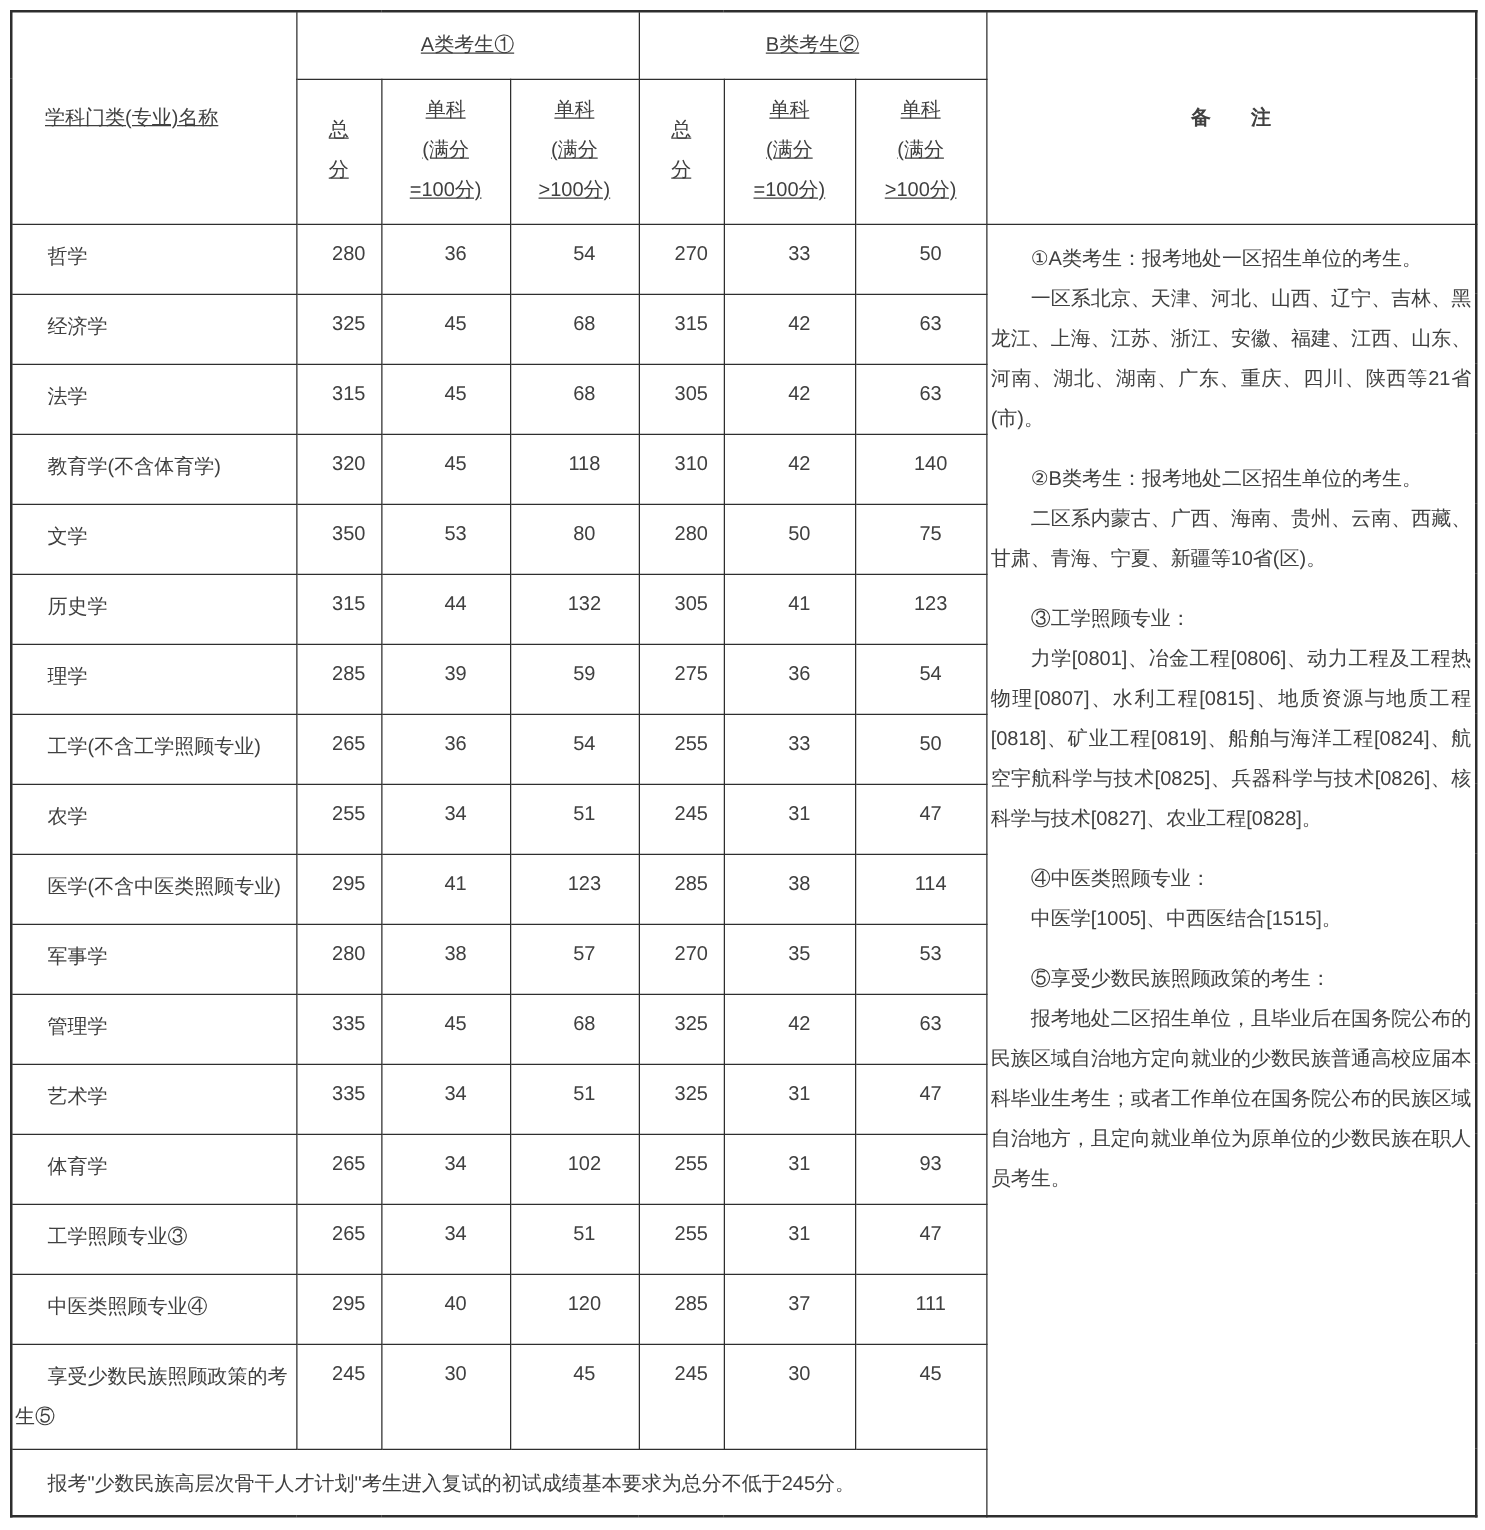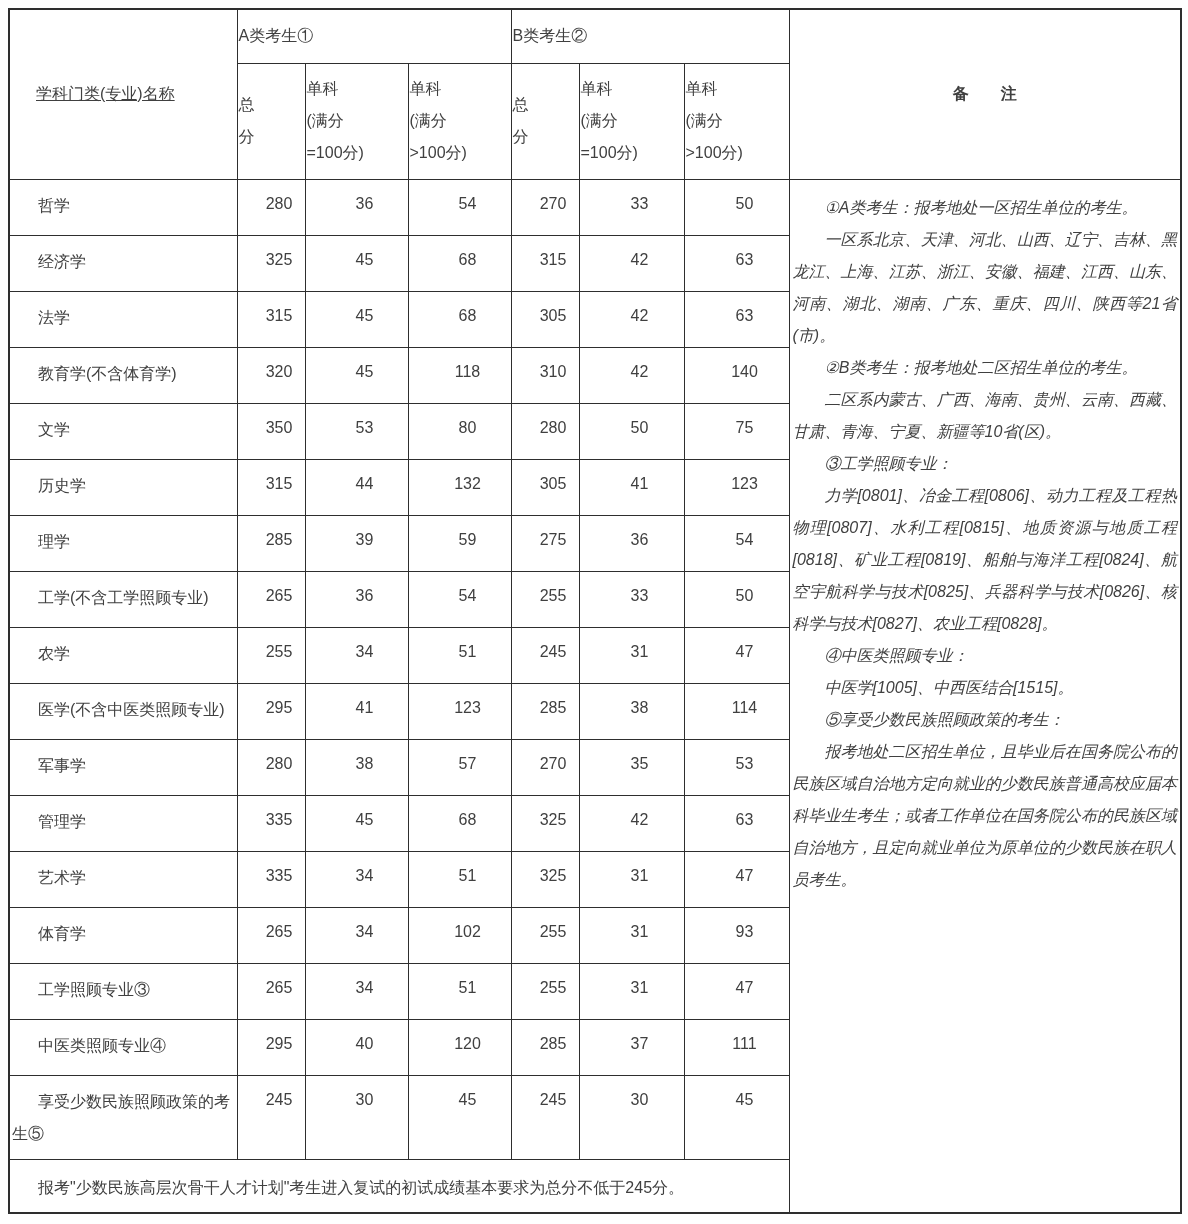--- a/index.html
+++ b/index.html
@@ -18,21 +18,21 @@
     font-size:16px;color:#404040;
     vertical-align:top;
     overflow:hidden;
     box-sizing:border-box;
   }
   tr.r-top{height:54px;}
   tr.r-sub{height:116px;}
   tr.data{height:56px;}
   tr.tall{height:84px;}
   tr.note-row{height:54px;}
-  .center{text-align:left;}
+  .center{text-align:center;text-decoration:underline;}
   .vmid{vertical-align:middle;}
   .subhdr{line-height:32px;}
   .c-subject{
     text-indent:26px;
     padding:10px 4px 0 2px;
     line-height:32px;
   }
   .hdr-subject{
     vertical-align:middle;
     text-indent:26px;
@@ -46,29 +46,28 @@
   }
   .remarks-hdr{
     font-weight:bold;
     vertical-align:middle;
     text-align:center;
     margin-top:45px;
   }
   .remarks-cell{
     padding:12px 3px 0 3px;
     vertical-align:top;
-    font-style:italic;
   }
   .remarks-cell .p{
     margin:0;
     line-height:32px;
     text-indent:32px;
     text-align:justify;
   }
-  .remarks-cell .p.gap{}
+  .remarks-cell .p.gap{margin-top:16px;}
   .note-cell{
     text-indent:26px;
     padding:12px 4px 0 2px;
     line-height:32px;
   }
 </style>
 </head>
 <body>
 
 <div class="page">

